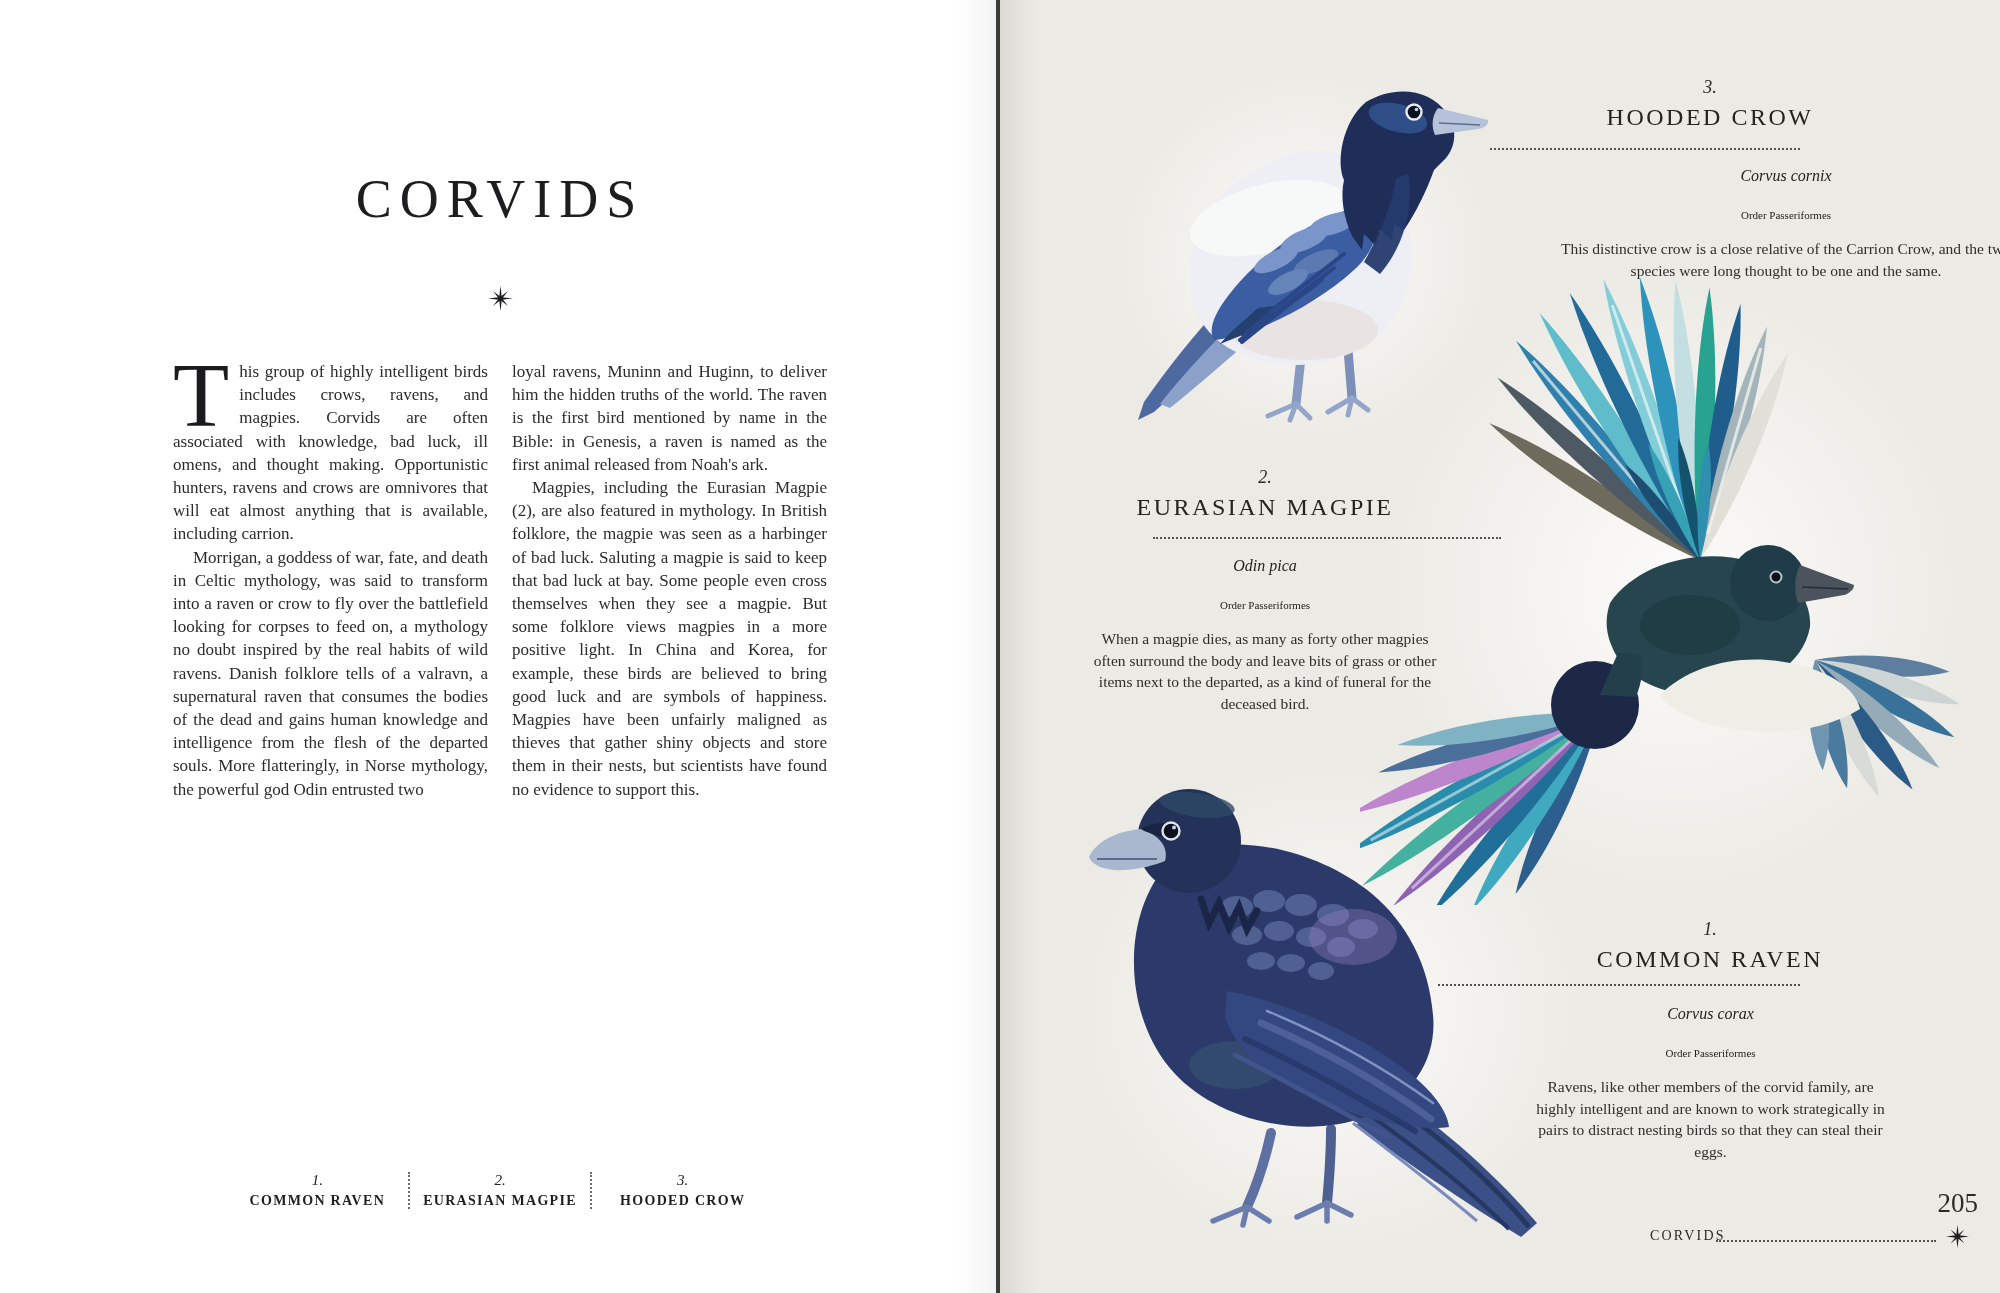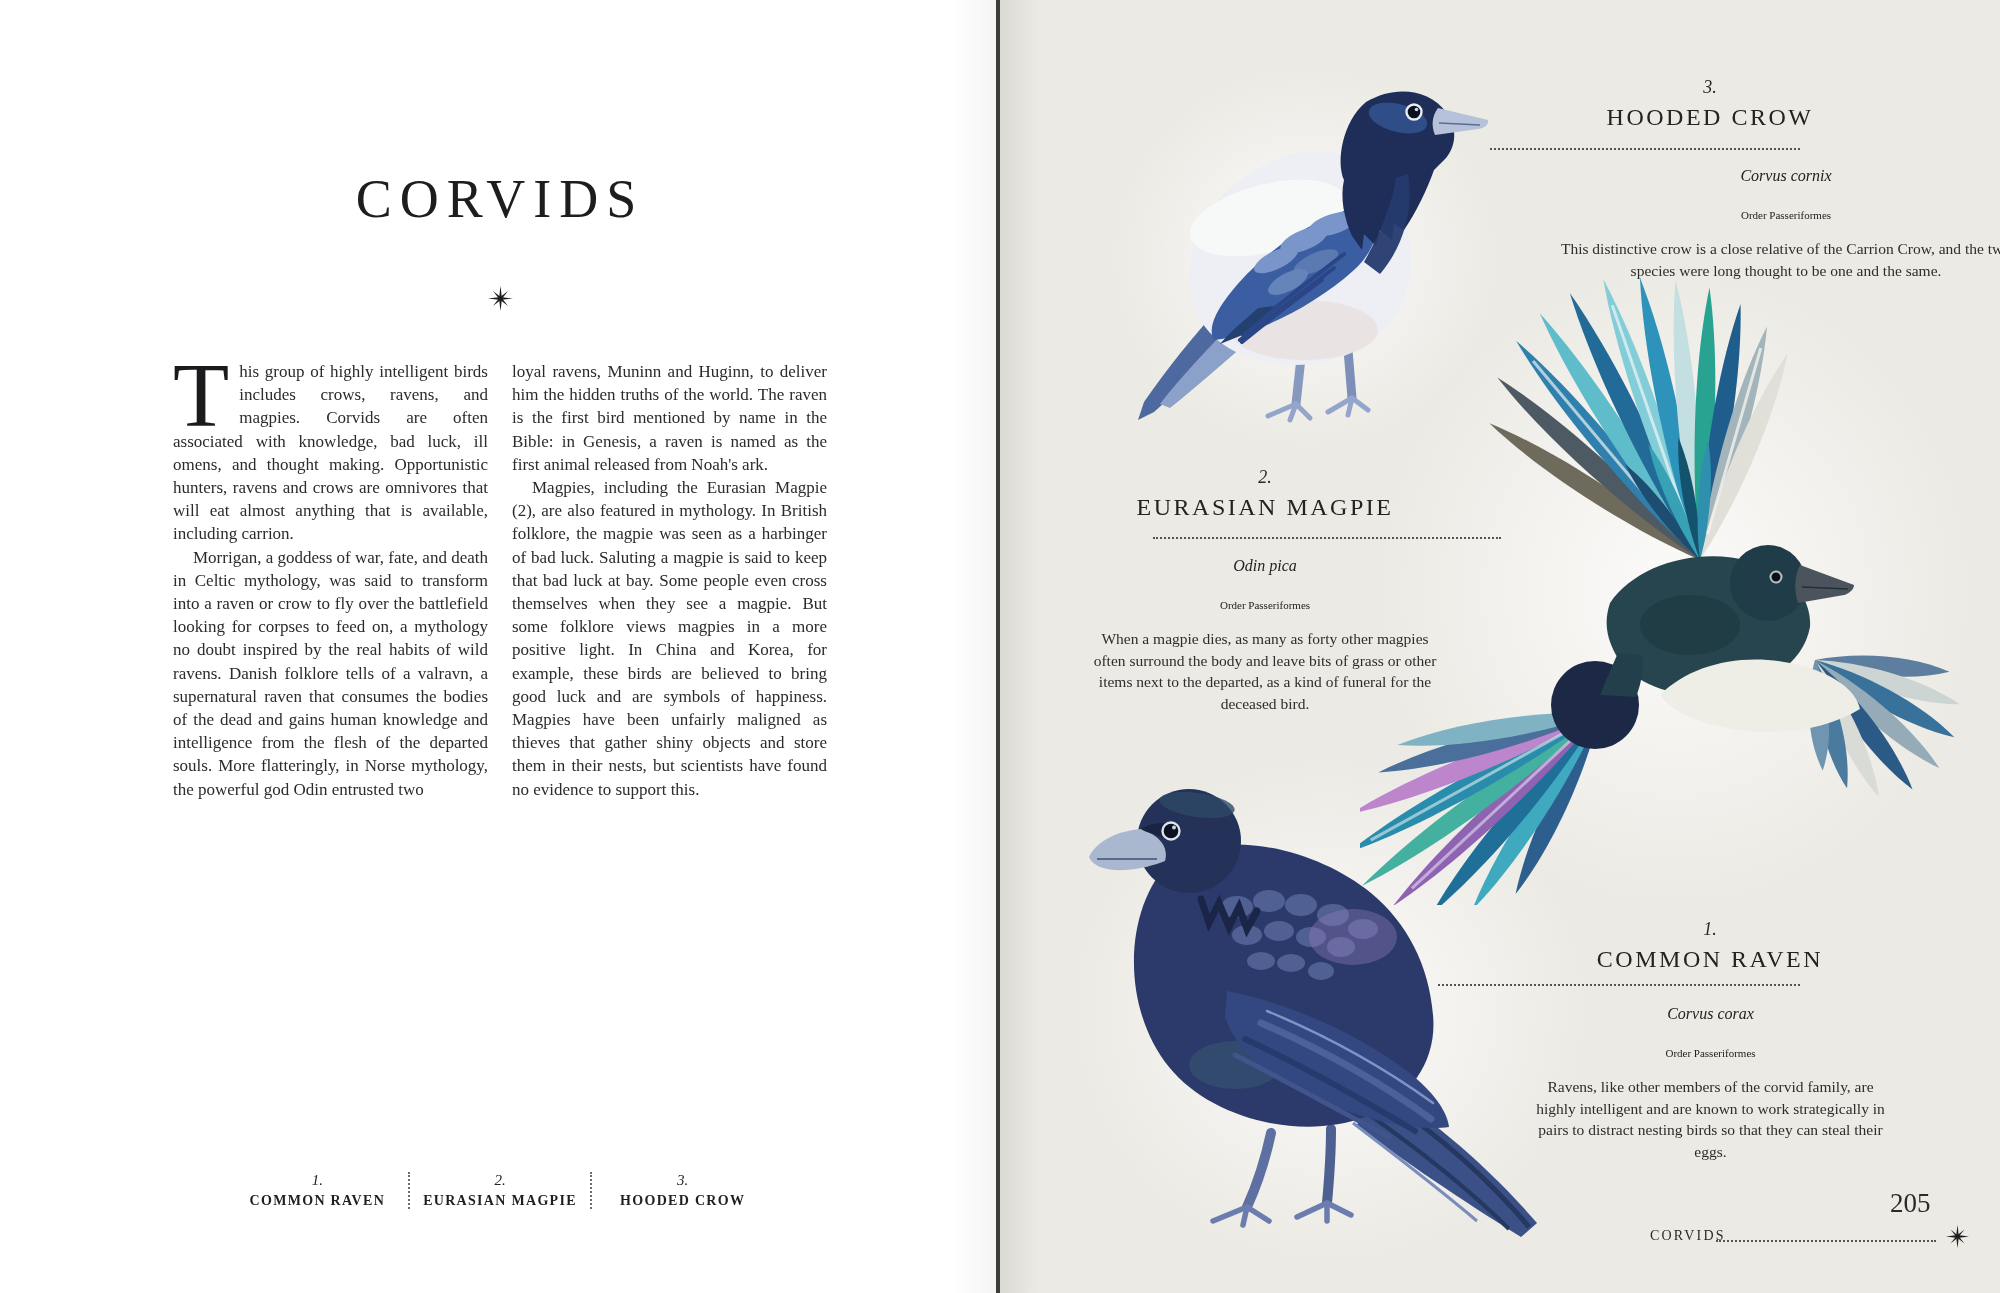--- a/index.html
+++ b/index.html
@@ -33,21 +33,21 @@
   .glow{position:absolute;border-radius:50%;
        background:radial-gradient(closest-side, rgba(255,255,255,0.8), rgba(255,255,255,0));}
   .species{text-align:center;color:#22221f;}
   .species-num{font-style:italic;font-size:18px;line-height:22px;color:#2a2a26;}
   .species-name{font-size:24px;line-height:30px;letter-spacing:2.5px;font-weight:400;
        color:#23231f;margin-top:4px;}
   .latin{font-style:italic;font-size:16px;line-height:20px;margin-top:34px;}
   .order{font-size:11px;line-height:22px;margin-top:18px;}
   .desc{font-size:15.5px;line-height:21.5px;margin-top:12px;color:#2d2d2a;}
   .dotline{height:0;border-top:2px dotted #55534c;}
-  .pagenum{font-size:27px;color:#2b2b28;}
+  .pagenum{font-size:27px;color:#2b2b28;text-align:right;}
   .footer-label{font-size:14px;letter-spacing:2.2px;color:#2a2a26;}
 </style>
 </head>
 <body>
 
 <div class="spread">
 
   <div class="page-left">
 
     <div class="abs" style="left:170px;top:168px;width:660px;">

